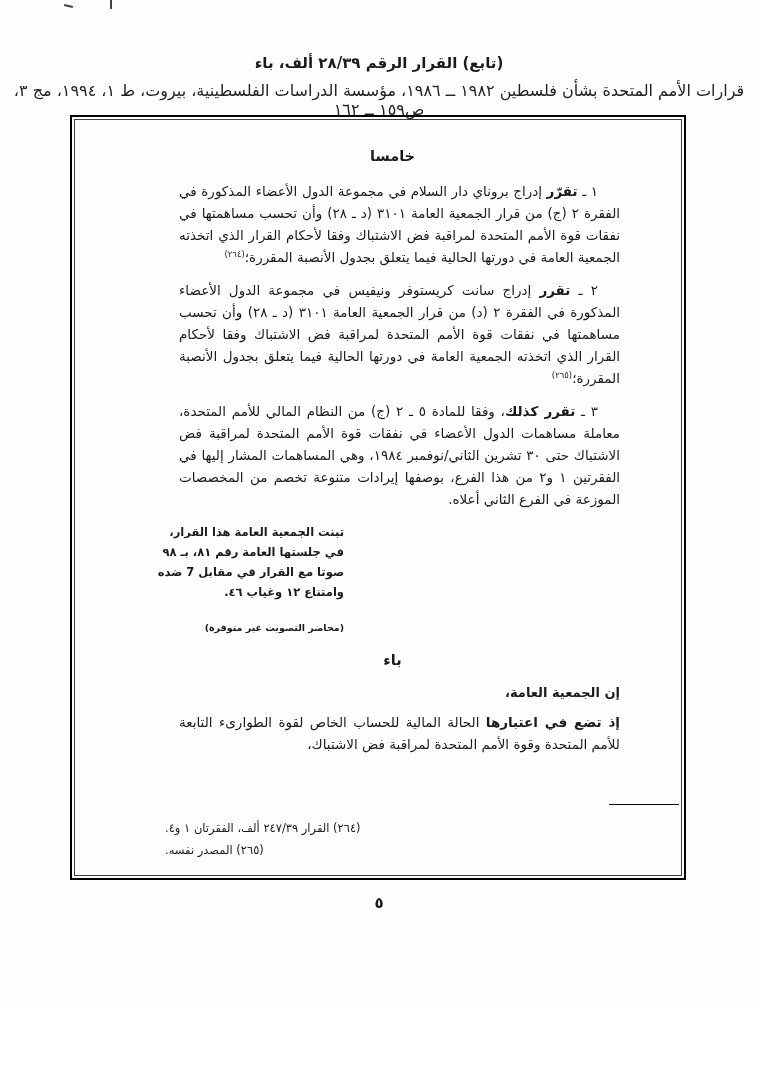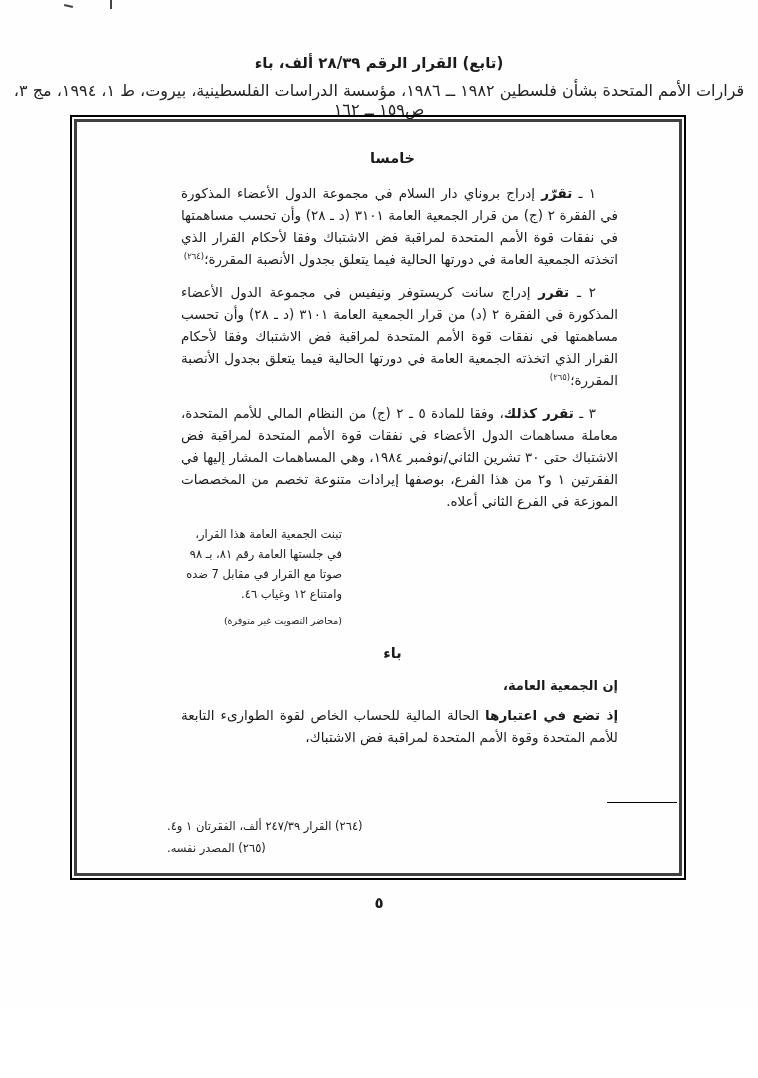--- a/index.html
+++ b/index.html
@@ -44,21 +44,21 @@
     top: 115px;
     left: 70px;
     width: 616px;
     height: 765px;
     border: 2px solid #000;
     box-sizing: border-box;
   }
   .frame-inner {
     position: absolute;
     inset: 2px;
-    border: 3px solid #404040;
+    border: 1px solid #404040;
     box-sizing: border-box;
     direction: rtl;
     padding: 24px 61px 84px 90px;
     overflow: hidden;
   }
 
   .section-heading {
     text-align: center;
     font-size: 14.5px;
     font-weight: bold;
@@ -91,24 +91,24 @@
     text-indent: 0;
     margin-bottom: 0;
   }
   .adoption-note {
     width: 180px;
     margin: 12px 276px 10px 0;
     font-size: 11.5px;
     line-height: 20px;
     text-align: right;
   }
-  .adoption-note .note-line { white-space: nowrap; }
+  .adoption-note .note-line { white-space: nowrap; font-weight: bold; }
   .adoption-note .small {
     font-size: 9.5px;
-    margin-top: 7px;
+    margin-top: 16px;
   }
 
   .footnote-area {
     position: absolute;
     bottom: 14px;
     right: 42px;
     left: 90px;
     direction: rtl;
     font-size: 11.5px;
   }

